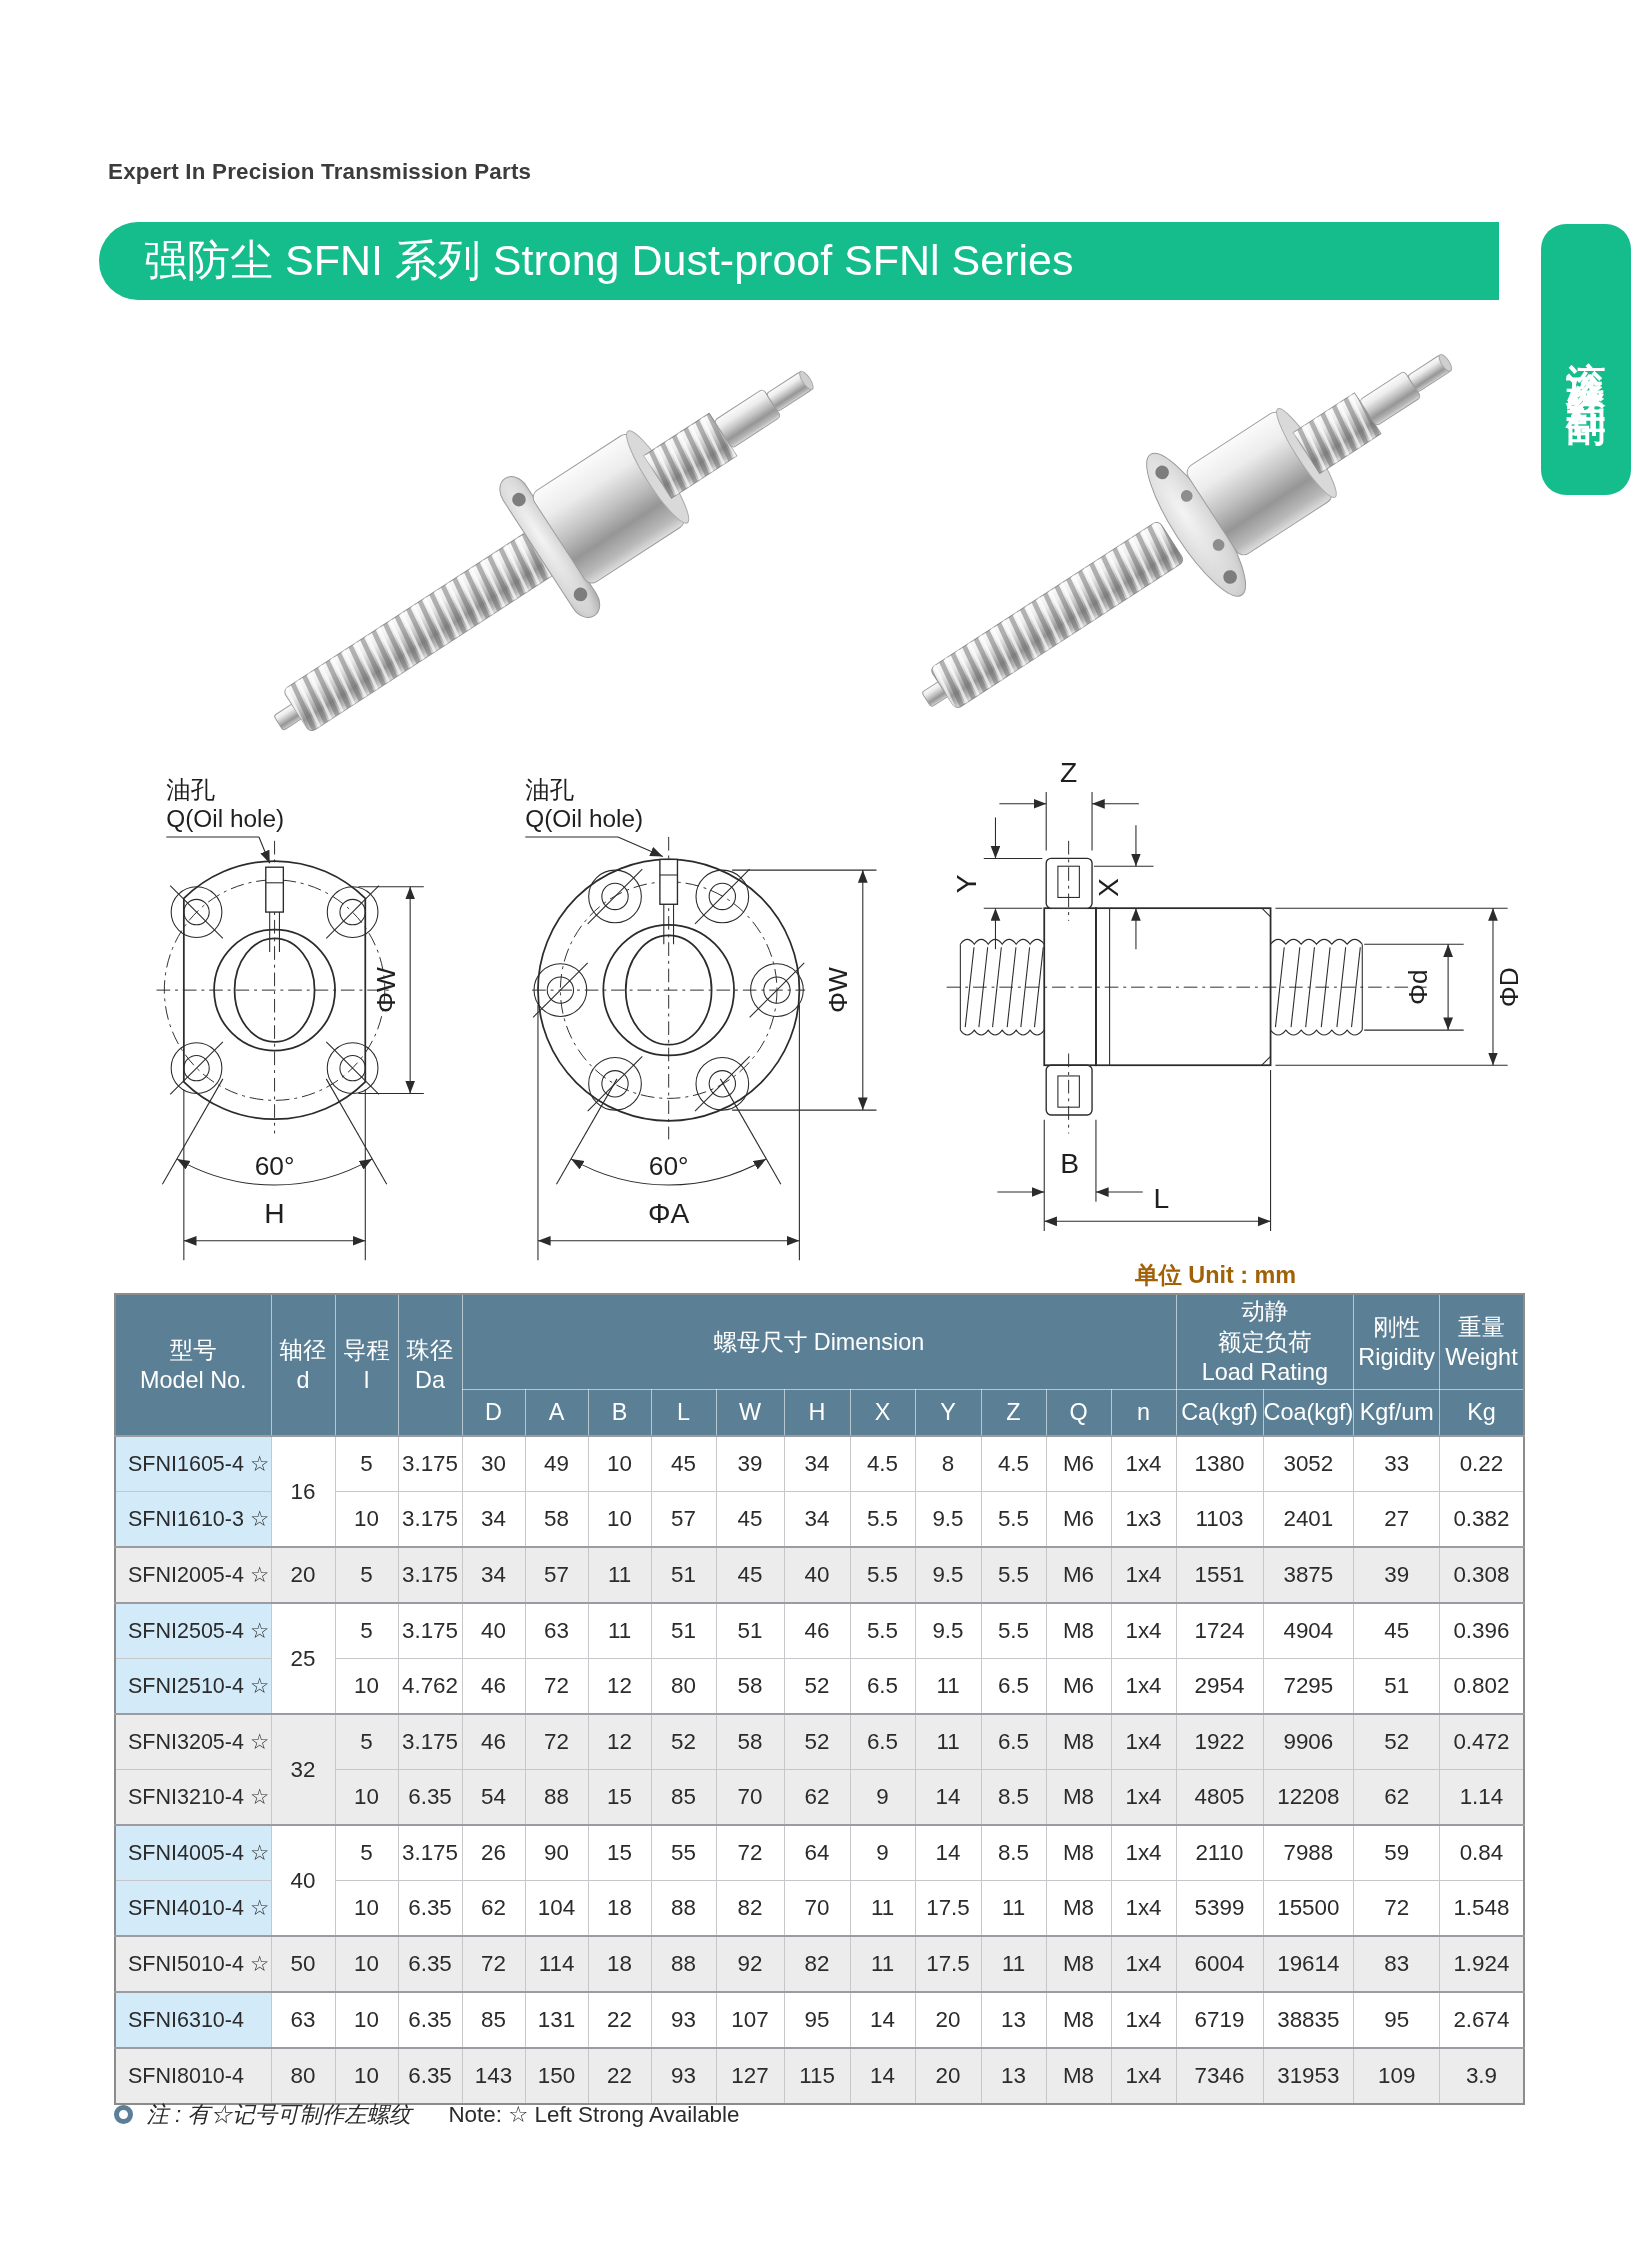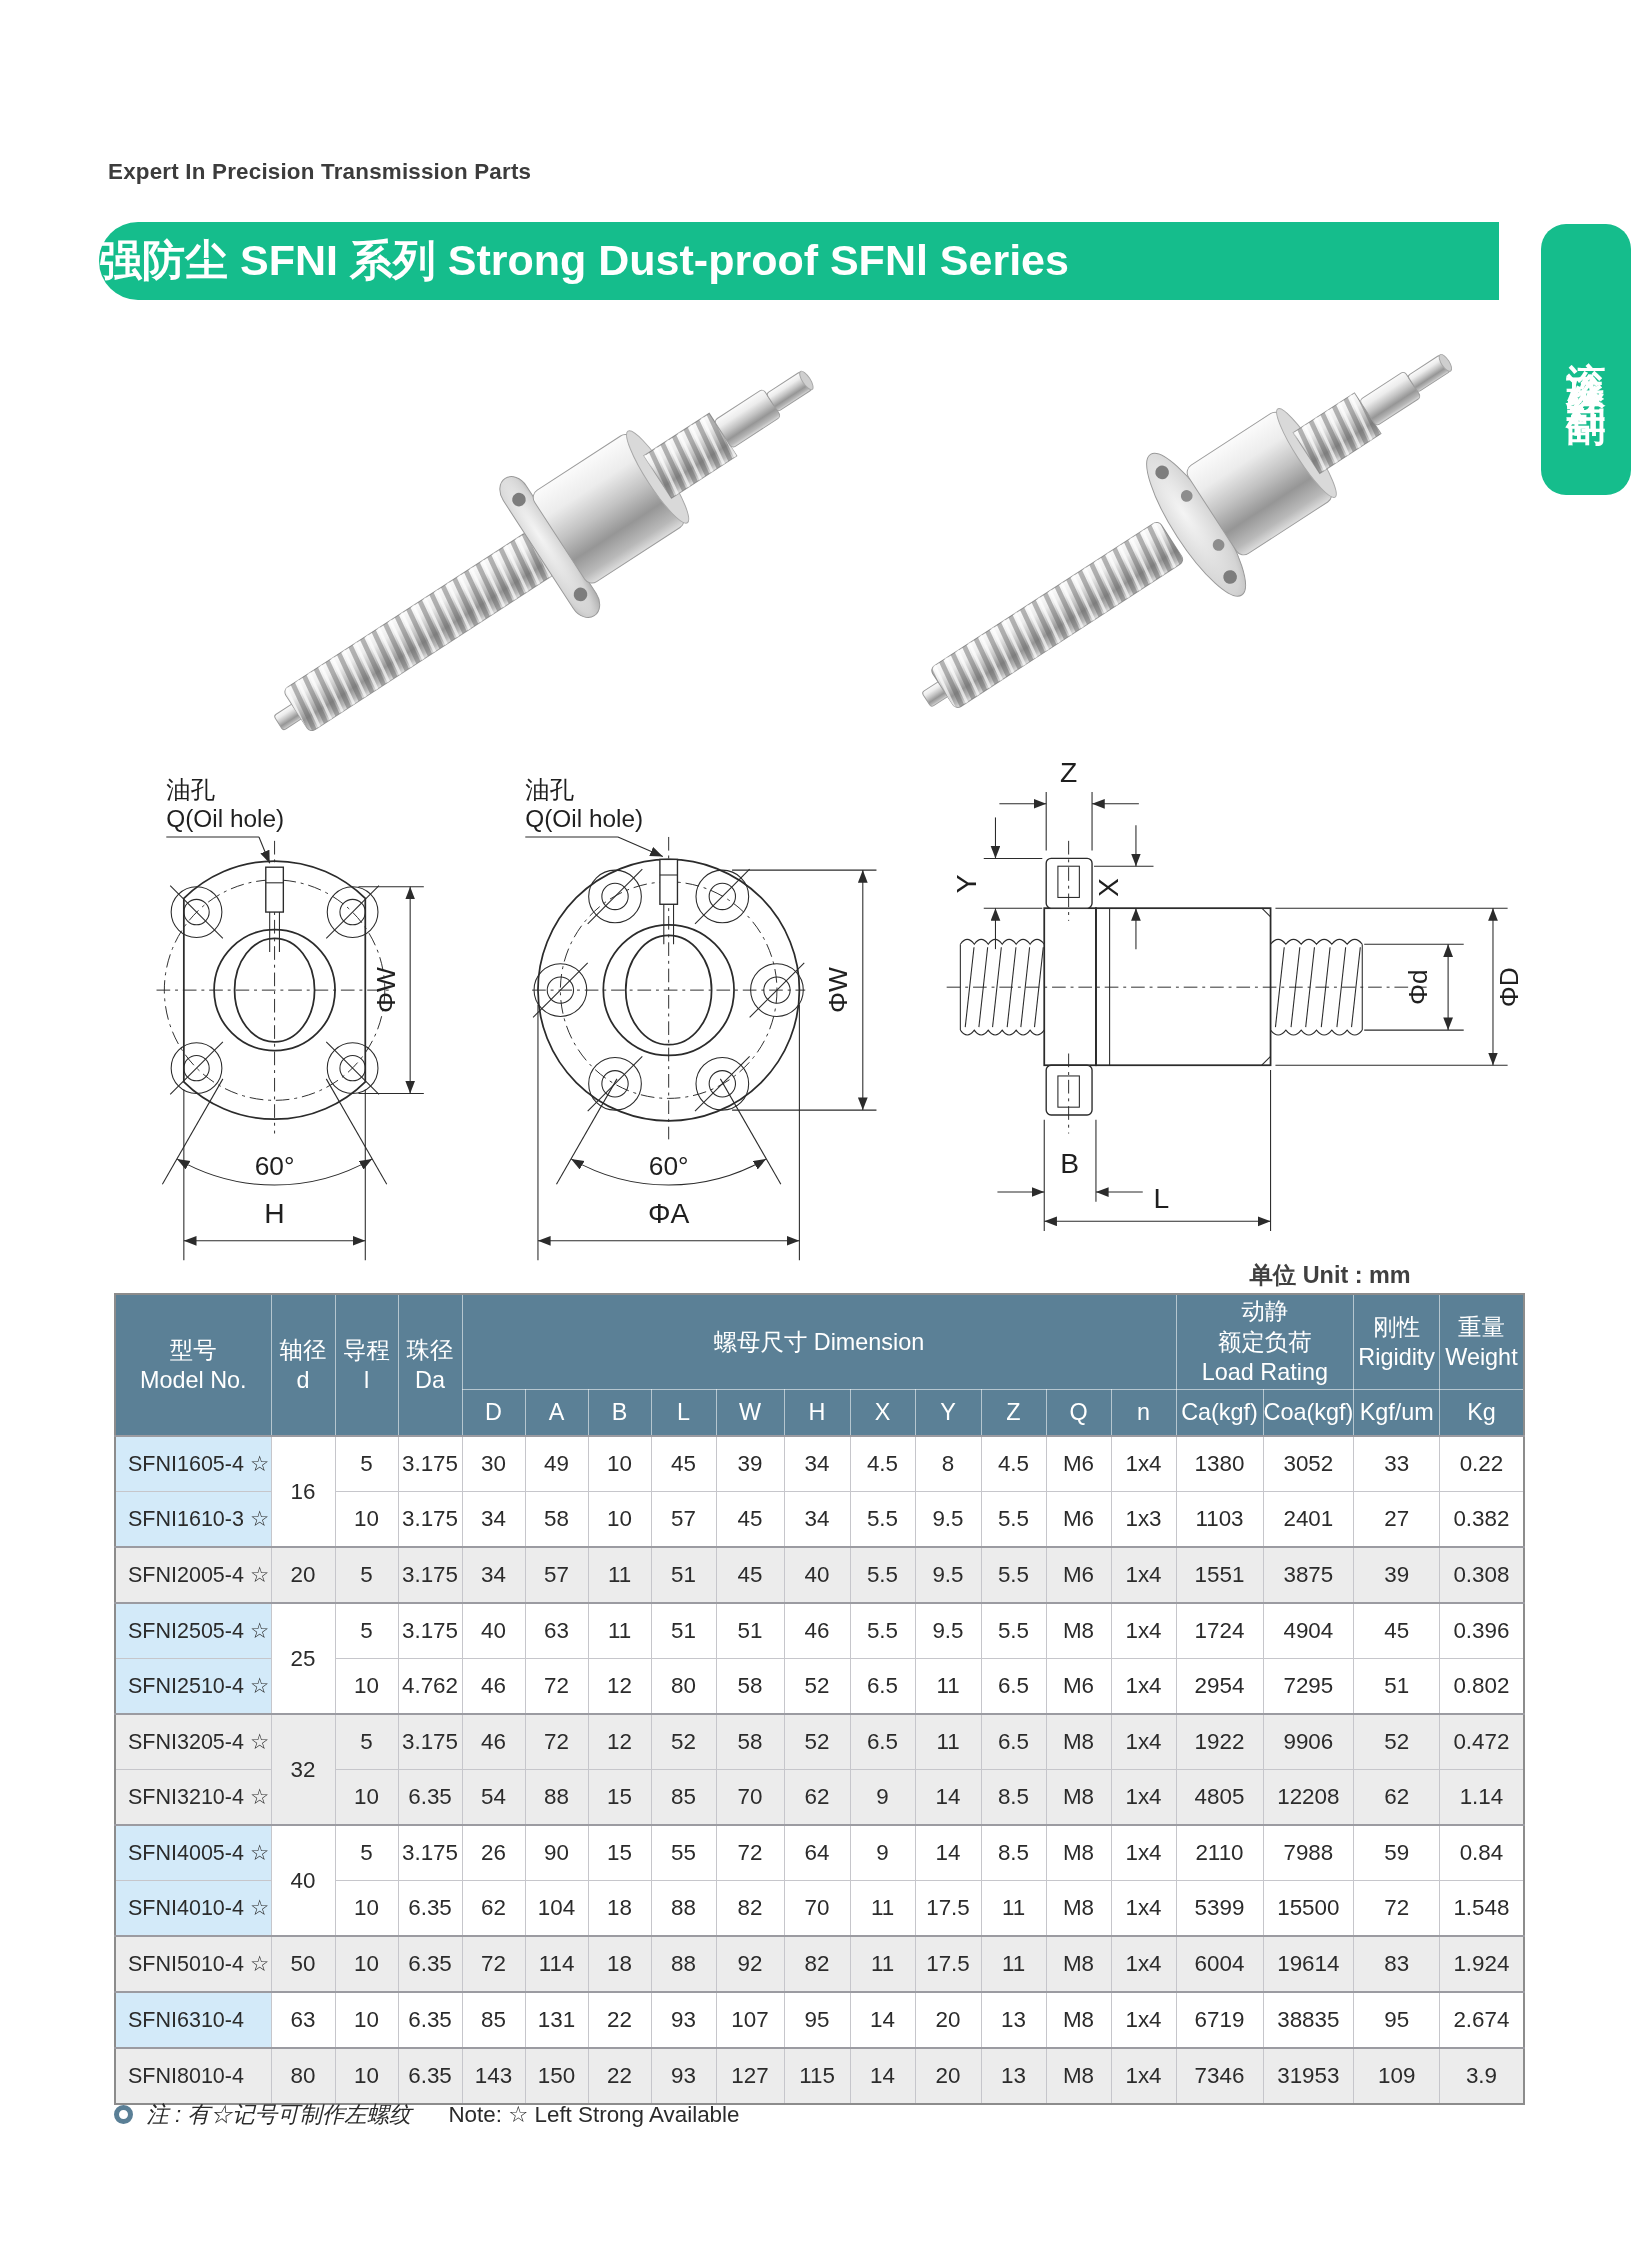--- a/index.html
+++ b/index.html
@@ -1,31 +1,31 @@
 <!DOCTYPE html>
 <html><head>
 <meta charset="utf-8">
 <style>
   html,body{margin:0;padding:0;background:#ffffff;}
   body{width:1635px;height:2258px;position:relative;font-family:"Liberation Sans",sans-serif;overflow:hidden;}
   .tagline{position:absolute;left:108px;top:159px;font-size:22.4px;font-weight:700;color:#3c3c3c;letter-spacing:0.2px;}
   .banner{position:absolute;left:99px;top:222px;width:1400px;height:78px;background:#15bd8c;border-radius:39px 0 0 39px;display:flex;align-items:center;}
-  .banner .t{color:#fff;font-size:43px;font-weight:700;white-space:nowrap;}
+  .banner .t{color:#fff;font-size:43px;font-weight:400;margin-left:45px;white-space:nowrap;}
   .side-tab{position:absolute;left:1541px;top:224px;width:90px;height:271px;background:#15bd8c;border-radius:25px;display:flex;align-items:center;justify-content:center;}
   .side-tab .t{writing-mode:vertical-rl;color:#fff;font-size:39px;font-weight:700;letter-spacing:11.7px;}
   .photos{position:absolute;left:195px;top:351px;}
   .drawings{position:absolute;left:98px;top:751px;}
   svg text{font-family:"Liberation Sans",sans-serif;fill:#1f1f1f;}
   .lab{font-size:27px;} .lab-lg{font-size:29px;} .oil{font-size:25px;}
   .ol{stroke:#2b2b2b;stroke-width:1.8;fill:none;}
   .ol2{stroke:#2b2b2b;stroke-width:1.4;fill:#fff;}
   .thin{stroke:#2b2b2b;stroke-width:1.1;fill:none;}
   .cl{stroke:#2b2b2b;stroke-width:1;stroke-dasharray:14 5 3 5;fill:none;}
   .dim{stroke:#2b2b2b;stroke-width:1.1;fill:none;}
-  .unit{position:absolute;top:1259px;left:1135px;width:390px;text-align:center;font-size:23.4px;font-weight:600;color:#404040;}
+  .unit{position:absolute;top:1259px;left:1135px;width:390px;text-align:left;font-size:23.4px;font-weight:600;color:#a16207;}
   table.spec{position:absolute;left:114px;top:1293px;border-collapse:collapse;table-layout:fixed;border:2px solid #8c8c8c;}
   table.spec th{background:#5b8096;color:#ffffff;font-weight:400;font-size:23.4px;border:1px solid rgba(255,255,255,.55);text-align:center;line-height:1.3;padding:0;}
   tr.h1 th{height:94px;} tr.h2 th{height:45px;}
   table.spec td{font-size:22.4px;color:#2b2b2b;text-align:center;height:54px;border:1px solid #c6c6cb;background:#fff;padding:0;}
   table.spec tr.shade td{background:#ececec;}
   table.spec td.model{background:#d3eaf9;text-align:left;padding-left:12px;font-size:21.5px;}
   table.spec tr.gstart td{border-top:2px solid #9b9ba1;}
   .note{position:absolute;left:114px;top:2099px;display:flex;align-items:center;font-size:22.4px;color:#2b2b2b;}
   .ring{width:8.8px;height:8.8px;border:5.9px solid #5a7f96;border-radius:50%;background:#fff;margin-right:13.7px;flex:0 0 auto;}
   .note .zh{margin-right:37px;font-style:italic;}

